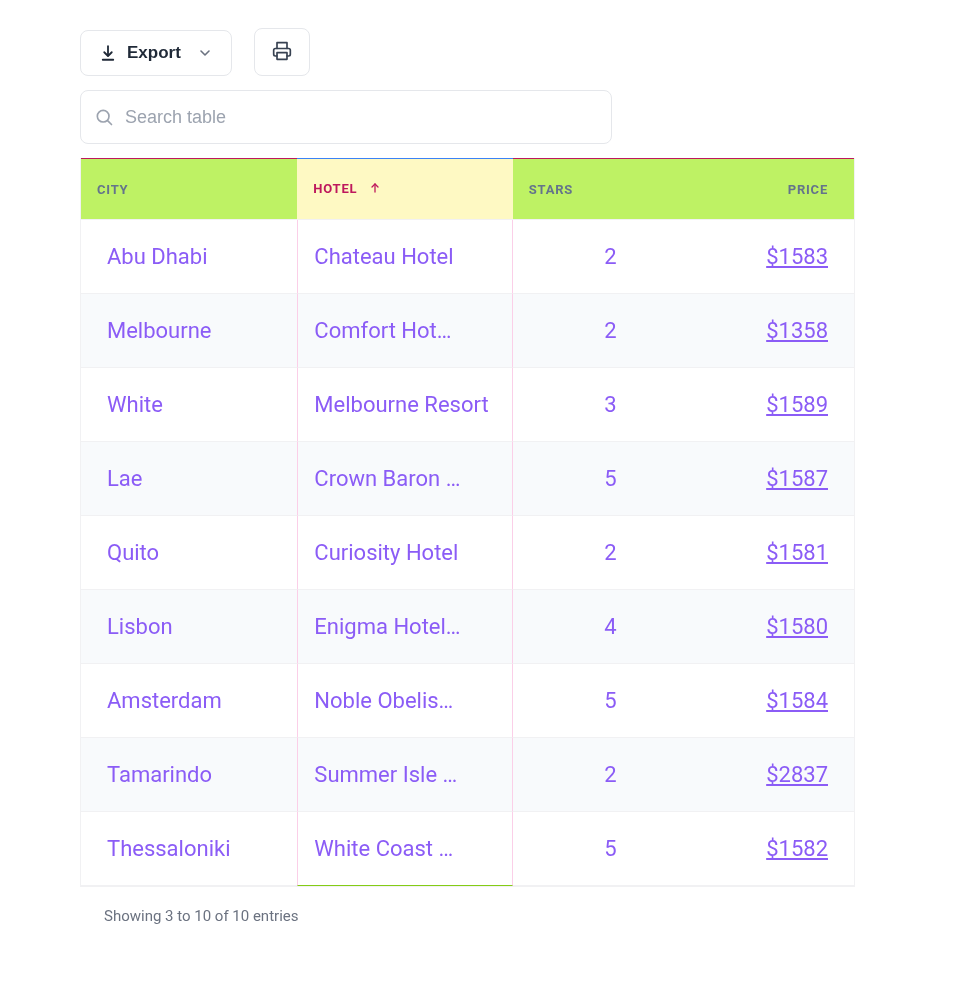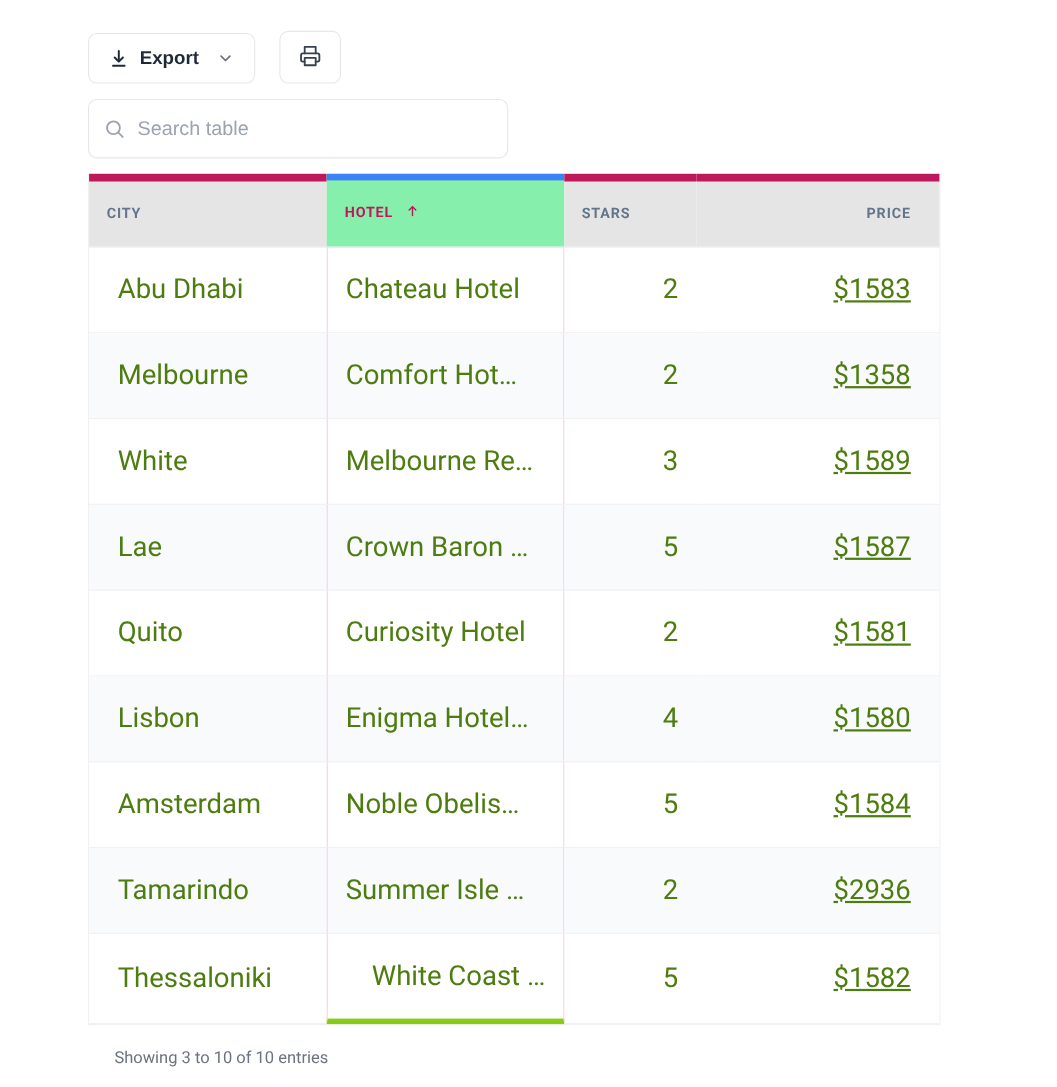--- a/index.html
+++ b/index.html
@@ -38,21 +38,21 @@
       border: 1px solid #e5e7eb;
       border-radius: 8px;
       width: 56px;
       height: 48px;
       cursor: pointer;
       color: #374151;
     }
     .print-btn svg { width: 20px; height: 20px; }
     .search-wrap {
       position: relative;
-      width: 382px;
+      width: 532px;
       margin-bottom: 14px;
     }
     .search-wrap .search-ico {
       position: absolute;
       left: 14px;
       top: 50%;
       transform: translateY(-50%);
       color: #9ca3af;
       width: 20px;
       height: 20px;
@@ -70,62 +70,62 @@
     }
     .search-input::placeholder { color: #9ca3af; }
     .table {
       width: 775px;
       border: 1px solid #f1f1f3;
       border-top: none;
       border-collapse: separate;
       border-spacing: 0;
     }
     .thead-row th {
-      background: #e5e5e5;
+      background: #bef264;
       text-align: left;
       font-size: 13px;
       font-weight: 700;
       letter-spacing: 0.06em;
       color: #64748b;
       padding: 22px 16px;
-      border-top: 7px solid #be185d;
+      border-top: 1px solid #be185d;
       border-bottom: 1px solid #f1f1f3;
       text-transform: uppercase;
       cursor: pointer;
     }
     .thead-row th.sorted {
-      background: #86efac;
+      background: #fef9c3;
       color: #be185d;
-      border-top: 6px solid #3b82f6;
+      border-top: 1px solid #3b82f6;
     }
     .thead-row th .sort-arrow {
       display: inline-block;
       margin-left: 8px;
       vertical-align: middle;
     }
     .col-city { width: 217px; }
     .col-hotel { width: 216px; }
     .col-stars { width: 120px; text-align: right; }
     .col-price { width: 222px; text-align: right !important; padding-right: 26px !important; }
     tbody td {
       padding: 24px 16px;
-      font-size: 25px;
-      color: #4d7c0f;
+      font-size: 22px;
+      color: #8b5cf6;
       white-space: nowrap;
       overflow: hidden;
       text-overflow: ellipsis;
       max-width: 0;
       border-bottom: 1px solid #f1f1f3;
     }
     tbody tr:nth-child(even) td { background: #f8fafc; }
     tbody td.hotel-cell {
       border-left: 1px solid #fbcfe8;
       border-right: 1px solid #fbcfe8;
     }
-    tbody tr:last-child td.hotel-cell { border-bottom: 5px solid #84cc16; text-align: right; }
+    tbody tr:last-child td.hotel-cell { border-bottom: 1px solid #84cc16; }
     tbody tr:nth-child(even) td.hotel-cell { background: #f8fafc; }
     tbody td.num { text-align: right; }
     tbody td.price { text-align: right; padding-right: 26px; text-decoration: underline; }
     tbody td.city { padding-left: 26px; }
     .footer-info {
       margin-top: 20px;
       font-size: 15px;
       color: #6b7280;
       padding-left: 24px;
     }
@@ -233,21 +233,21 @@
       <tr>
         <td class="city">Amsterdam</td>
         <td class="hotel-cell">Noble Obelis…</td>
         <td class="num">5</td>
         <td class="price">$1584</td>
       </tr>
       <tr>
         <td class="city">Tamarindo</td>
         <td class="hotel-cell">Summer Isle …</td>
         <td class="num">2</td>
-        <td class="price">$2936</td>
+        <td class="price">$2837</td>
       </tr>
       <tr>
         <td class="city">Thessaloniki</td>
         <td class="hotel-cell">White Coast …</td>
         <td class="num">5</td>
         <td class="price">$1582</td>
       </tr>
     </tbody>
 </table>
 

